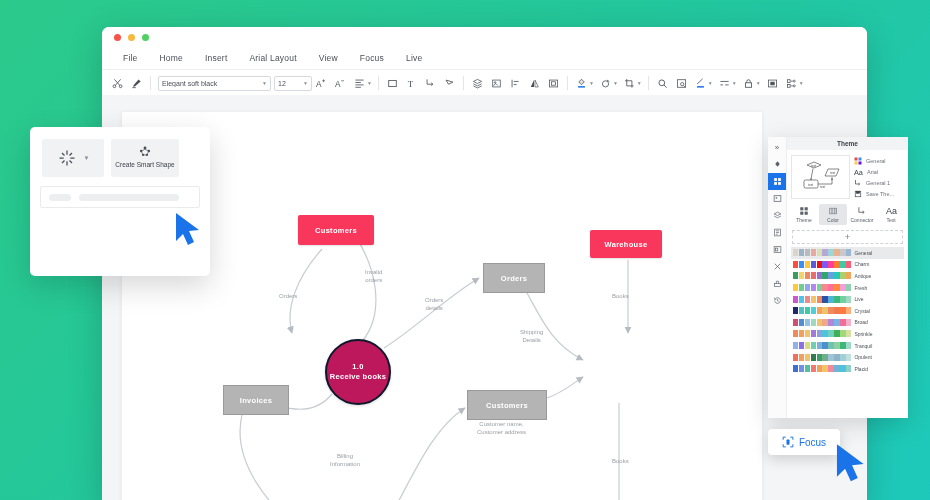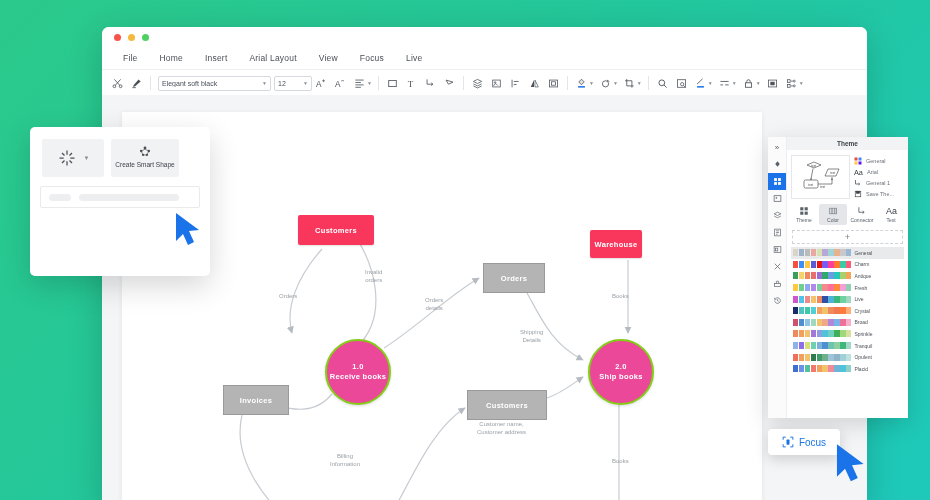--- a/index.html
+++ b/index.html
@@ -41,21 +41,21 @@
   
   .canvas-area{position:absolute;left:0;top:68px;right:0;bottom:0;background:#f4f5f7;}
   .page{position:absolute;left:20px;top:17px;width:640px;bottom:0;background:#fff;
         box-shadow:0 1px 5px rgba(0,0,0,.07);}
   
   .diagram{position:absolute;inset:0;}
   .node{position:absolute;display:flex;align-items:center;justify-content:center;
         text-align:center;font-size:7.5px;font-weight:bold;letter-spacing:.3px;color:#fff;}
   .node.ext{background:#f9375c;border-radius:2px;box-shadow:0 1px 2px rgba(0,0,0,.12);}
   .node.store{background:#b4b4b4;border:1px solid #9a9a9a;color:#fff;}
-  .node.proc{background:#ec4899;border-radius:50%;border:2px solid #84cc16;
+  .node.proc{background:#be185d;border-radius:50%;border:2px solid #0f172a;
              line-height:1.35;box-shadow:0 1px 3px rgba(0,0,0,.15);}
   .edgelabel{position:absolute;font-size:6px;color:#9aa0a6;line-height:1.35;text-align:center;
              white-space:nowrap;}
   
   .popup{position:absolute;left:30px;top:127px;width:180px;height:149px;background:#fff;
          border-radius:5px;box-shadow:0 10px 30px rgba(0,0,0,.16);padding:0;}
   .popup-row{display:flex;gap:7px;padding:12px 12px 0 12px;}
   .pbtn{width:62px;height:38px;background:#f1f2f4;border-radius:2px;display:flex;
         align-items:center;justify-content:center;gap:5px;}
   .pbtn2{width:68px;height:38px;background:#f1f2f4;border-radius:2px;display:flex;
@@ -328,37 +328,33 @@
 
         <g fill="none" stroke="#c7ccd2" stroke-width="1.2" marker-end="url(#ah)">
           <path d="M462,430 L274,430"></path>
         </g>
       </svg>
 
       <div class="node ext" style="left:176px;top:103px;width:76px;height:30px;">
         <span>Customers</span>
         </div>
 
-      <div class="node ext" style="left:468px;top:118px;width:52px;height:28px;">
+      <div class="node ext" style="left:468px;top:118px;width:72px;height:28px;">
         <span>Warehouse</span>
         </div>
 
       <div class="node store" style="left:361px;top:151px;width:60px;height:28px;">
         <span>Orders</span>
         </div>
 
       <div class="node proc" style="left:203px;top:227px;width:62px;height:62px;">
         <span style="white-space:pre-line">1.0
 Receive books</span>
         </div>
 
-      <div class="node proc" style="left:466px;top:227px;width:62px;height:62px;">
-        <span style="white-space:pre-line">2.0
-Ship books</span>
-        </div>
 
       <div class="node store" style="left:101px;top:273px;width:64px;height:28px;">
         <span>Invoices</span>
         </div>
 
       <div class="node store" style="left:345px;top:278px;width:78px;height:28px;">
         <span>Customers</span>
         </div>
 
       <div class="edgelabel" style="left:157px;top:180px;">Orders</div>

